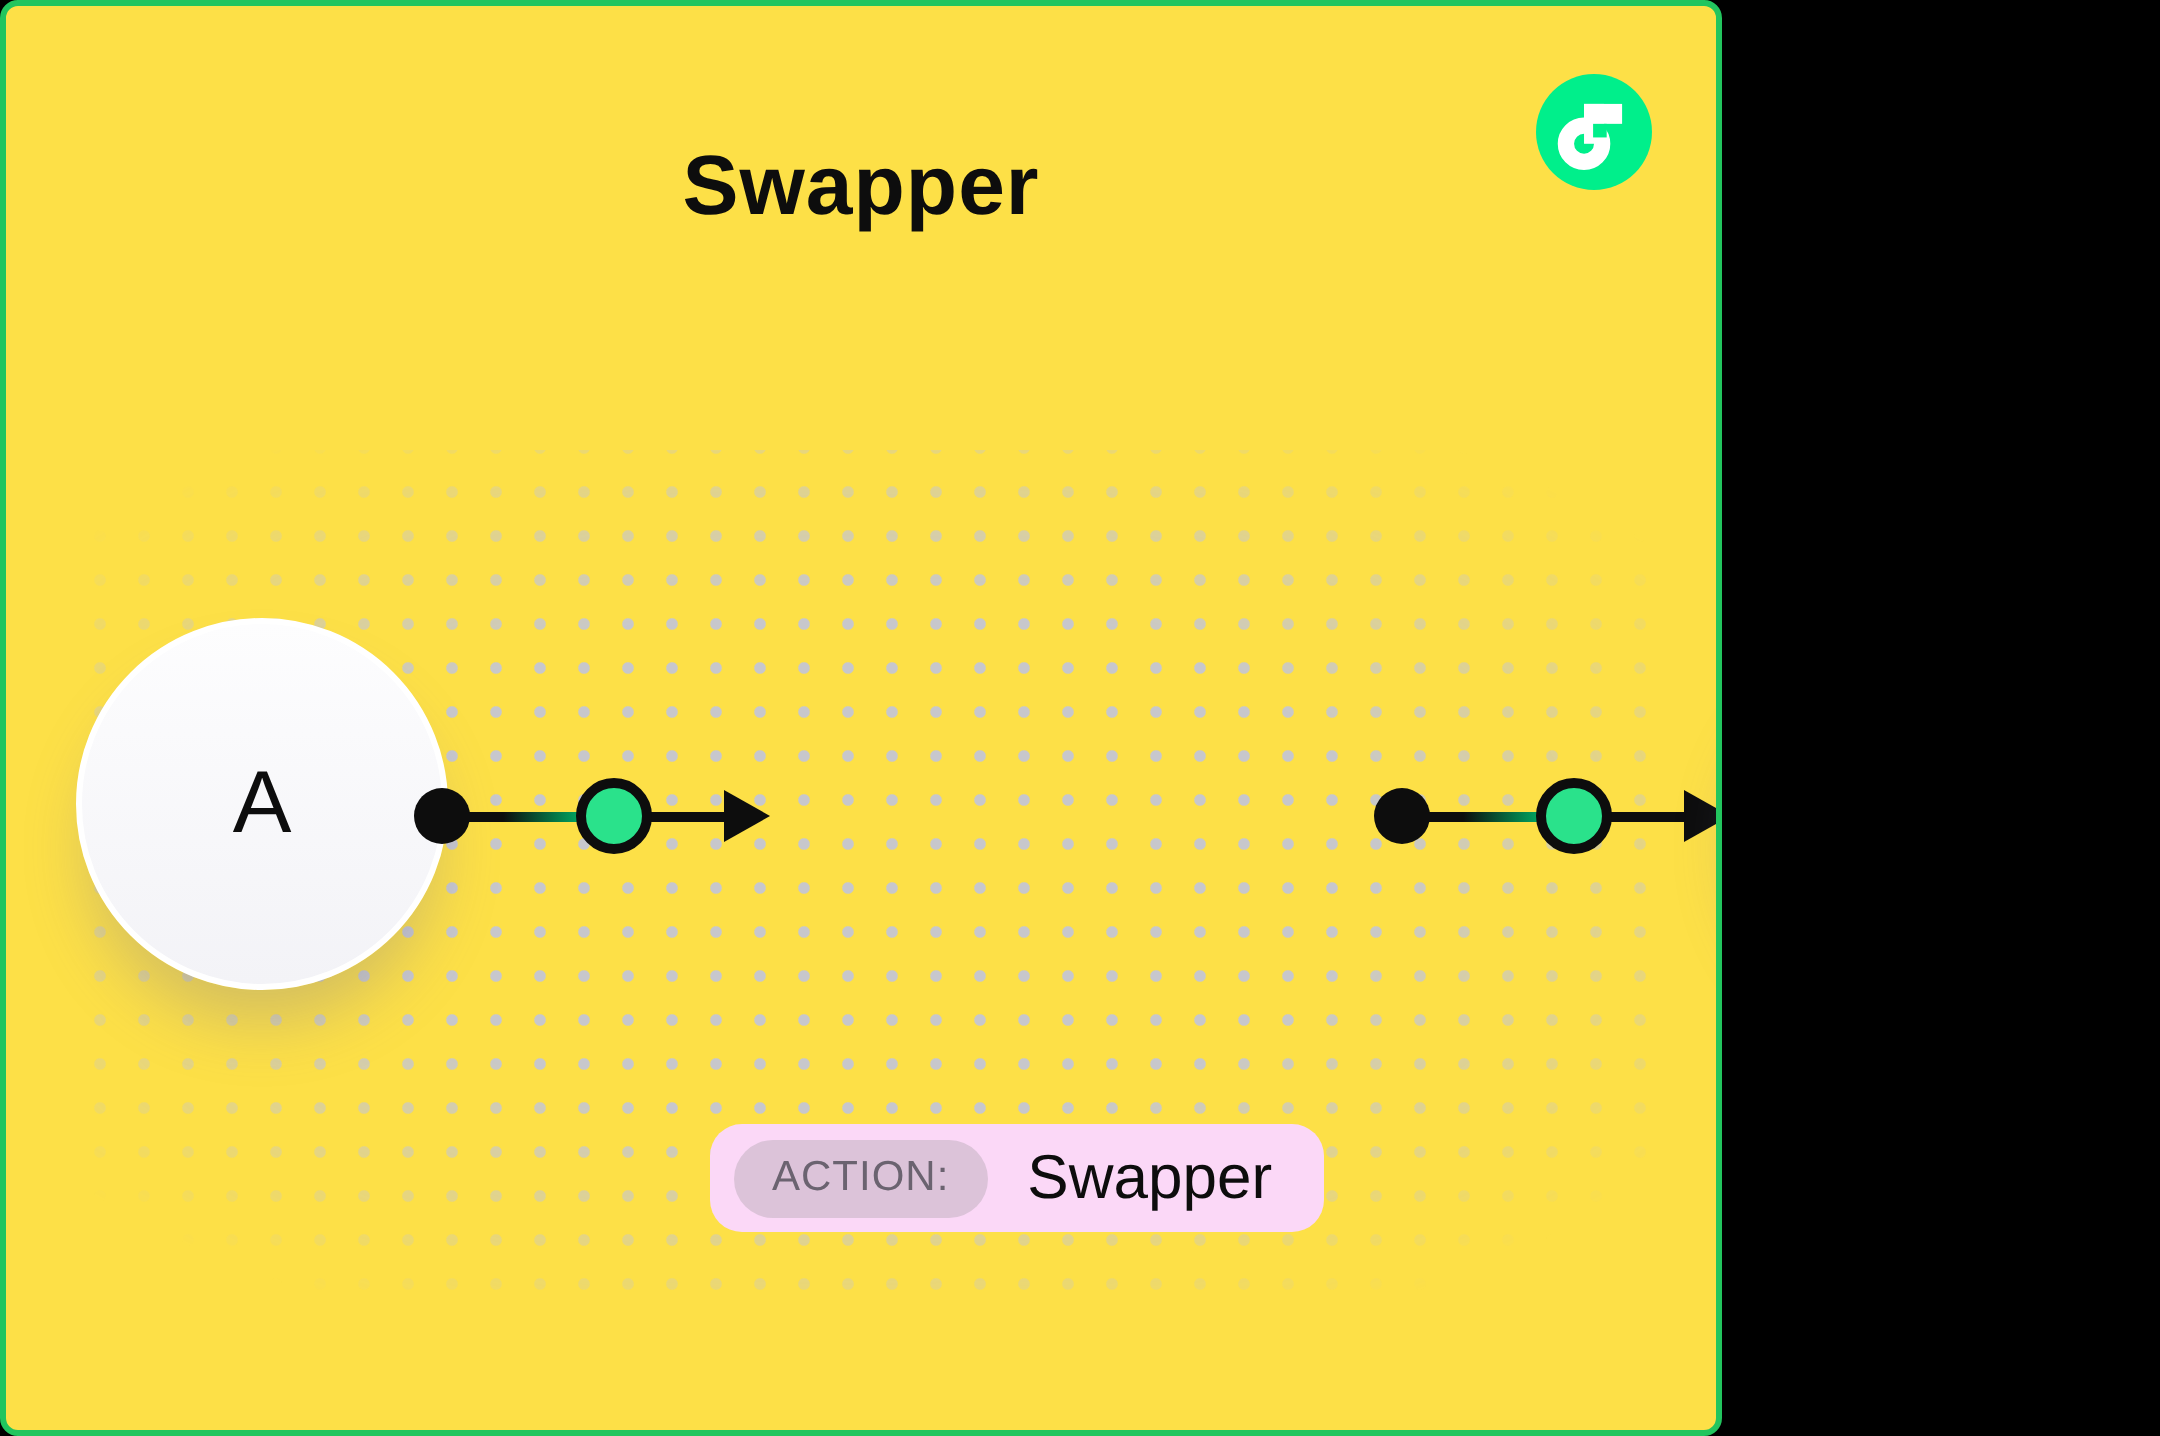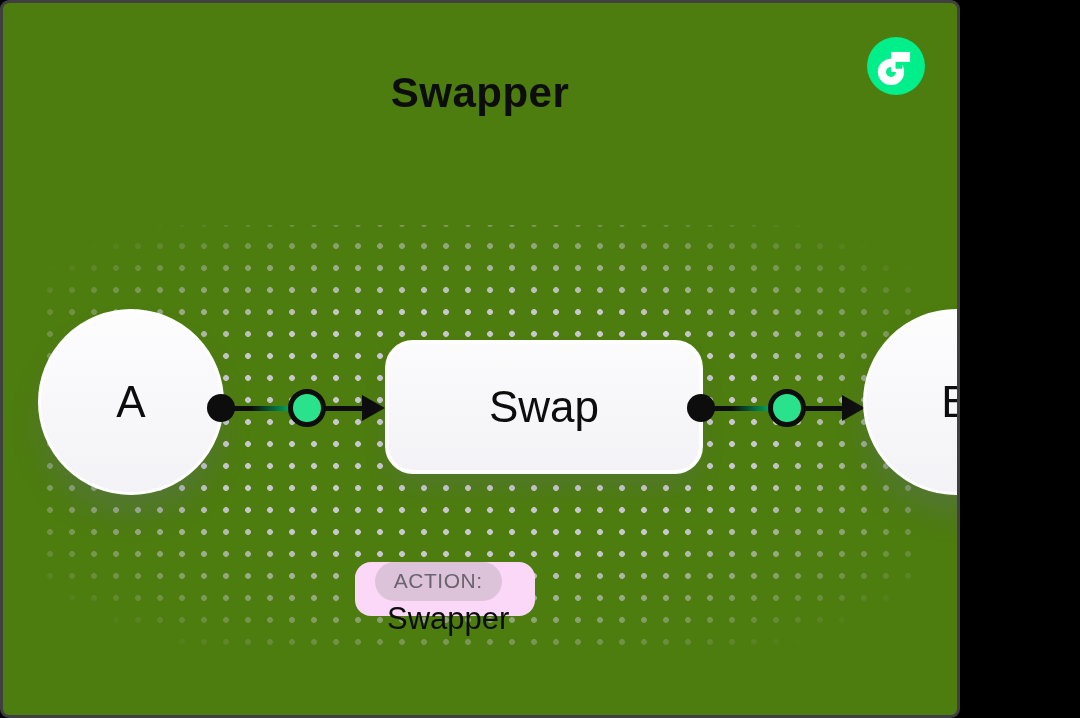--- a/index.html
+++ b/index.html
@@ -1,23 +1,23 @@
 <!DOCTYPE html>
 <html><head>
 <meta charset="utf-8">
 <style>
   * { margin: 0; padding: 0; box-sizing: border-box; }
   html, body { width: 1080px; height: 718px; background: #000; }
   body { font-family: "Liberation Sans", sans-serif; }
 
   .frame {
     position: relative;
-    width: 960px; height: 718px;
-    background: #4d7c0f;
-    border: 3px solid #404040;
+    width: 861px; height: 718px;
+    background: #fde047;
+    border: 3px solid #22c55e;
     border-radius: 9px;
     overflow: hidden;
   }
 
   
   .dots {
     position: absolute;
     left: 30px; right: 30px; top: 222px; bottom: 60px;
     background-image: radial-gradient(circle, #c7c7cc 2.6px, rgba(199,199,204,0) 3.2px);
     background-size: 22px 22px;
@@ -96,21 +96,20 @@
   }
 
   
   .action-badge {
     position: absolute; left: 352px; top: 559px;
     height: 54px;
     display: inline-flex; align-items: center;
     background: #fbd8f7;
     border-radius: 16px;
     padding: 0 26px 0 12px;
-    flex-direction: column;
   }
   .action-badge .badge-label {
     background: #dcc3d9;
     color: #6b6370;
     font-size: 21px; font-weight: 500; letter-spacing: 0.5px;
     border-radius: 20px;
     padding: 7px 19px 8px 19px;
   }
   .action-badge .badge-value {
     margin-left: 20px;
@@ -138,23 +137,20 @@
     <span>A</span>
   </div>
 
   <div class="connector connector-1">
     <div class="conn-dot"></div>
     <div class="conn-line"></div>
     <div class="conn-arrowhead"></div>
     <div class="conn-port"></div>
   </div>
 
-  <div class="swap-box">
-    <span>Swap</span>
-  </div>
 
   <div class="connector connector-2">
     <div class="conn-dot"></div>
     <div class="conn-line"></div>
     <div class="conn-arrowhead"></div>
     <div class="conn-port"></div>
   </div>
 
   <div class="token-node token-b">
     <span>B</span>

